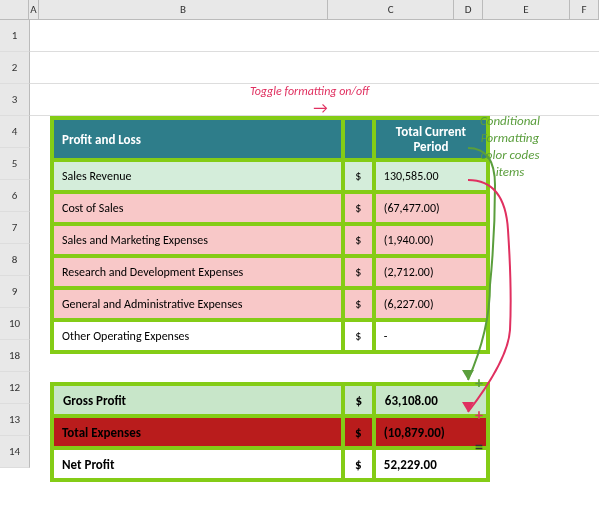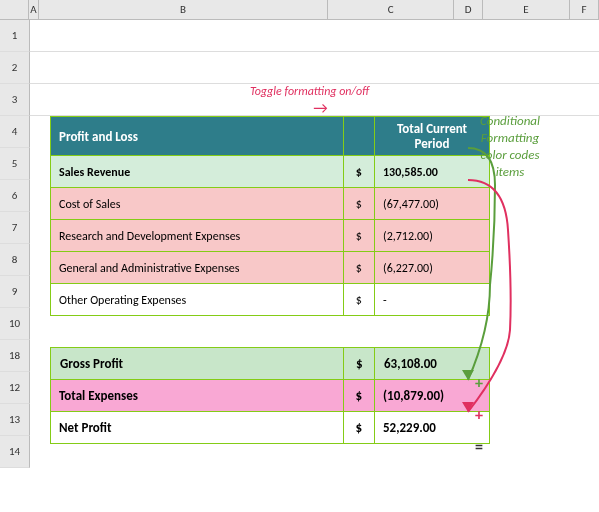--- a/index.html
+++ b/index.html
@@ -109,21 +109,21 @@
     }
 
     
     .pl-table {
       width: 440px;
       border-collapse: collapse;
       margin-left: 10px;
     }
 
     .pl-table td, .pl-table th {
-      border: 1px solid #84cc16;
+      border: 4px solid #84cc16;
       padding: 4px 8px;
       height: 32px;
     }
 
     .header-row td {
       background: #2e7d8a;
       color: white;
       font-weight: bold;
       font-size: 13px;
     }
@@ -138,42 +138,41 @@
       margin-top: 19px;
     }
 
     
     .data-row td {
       background: #fff;
       font-size: 12px;
     }
     .data-row.green-bg td {
       background: #d4edda;
-      font-weight: bold;
     }
     .data-row.pink-bg td {
       background: #f8c8c8;
     }
 
     .amount-cell {
       text-align: left;
       margin-left: 17px;
     }
 
     
     .summary-row td {
       font-weight: bold;
       font-size: 13px;
     }
     .summary-row.green-bg td {
       background: #c8e6c9;
       padding-left: 9px;
     }
     .summary-row.pink-bg td {
-      background: #f9a8d4;
+      background: #b91c1c;
     }
     .summary-row.white-bg td {
       background: #fff;
     }
 
     
     .svg-overlay {
       position: absolute;
       top: 0;
       left: 0;
@@ -244,20 +243,25 @@
           <td style="text-align:center;">$</td>
           <td class="amount-cell">130,585.00</td>
         </tr>
 
         <tr class="data-row pink-bg">
           <td>Cost of Sales</td>
           <td style="text-align:center;">$</td>
           <td class="amount-cell">(67,477.00)</td>
         </tr>
 
+        <tr class="data-row pink-bg">
+          <td>Sales and Marketing Expenses</td>
+          <td style="text-align:center;">$</td>
+          <td class="amount-cell">(1,940.00)</td>
+        </tr>
 
         <tr class="data-row pink-bg">
           <td>Research and Development Expenses</td>
           <td style="text-align:center;">$</td>
           <td class="amount-cell">(2,712.00)</td>
         </tr>
 
         <tr class="data-row pink-bg">
           <td>General and Administrative Expenses</td>
           <td style="text-align:center;">$</td>

